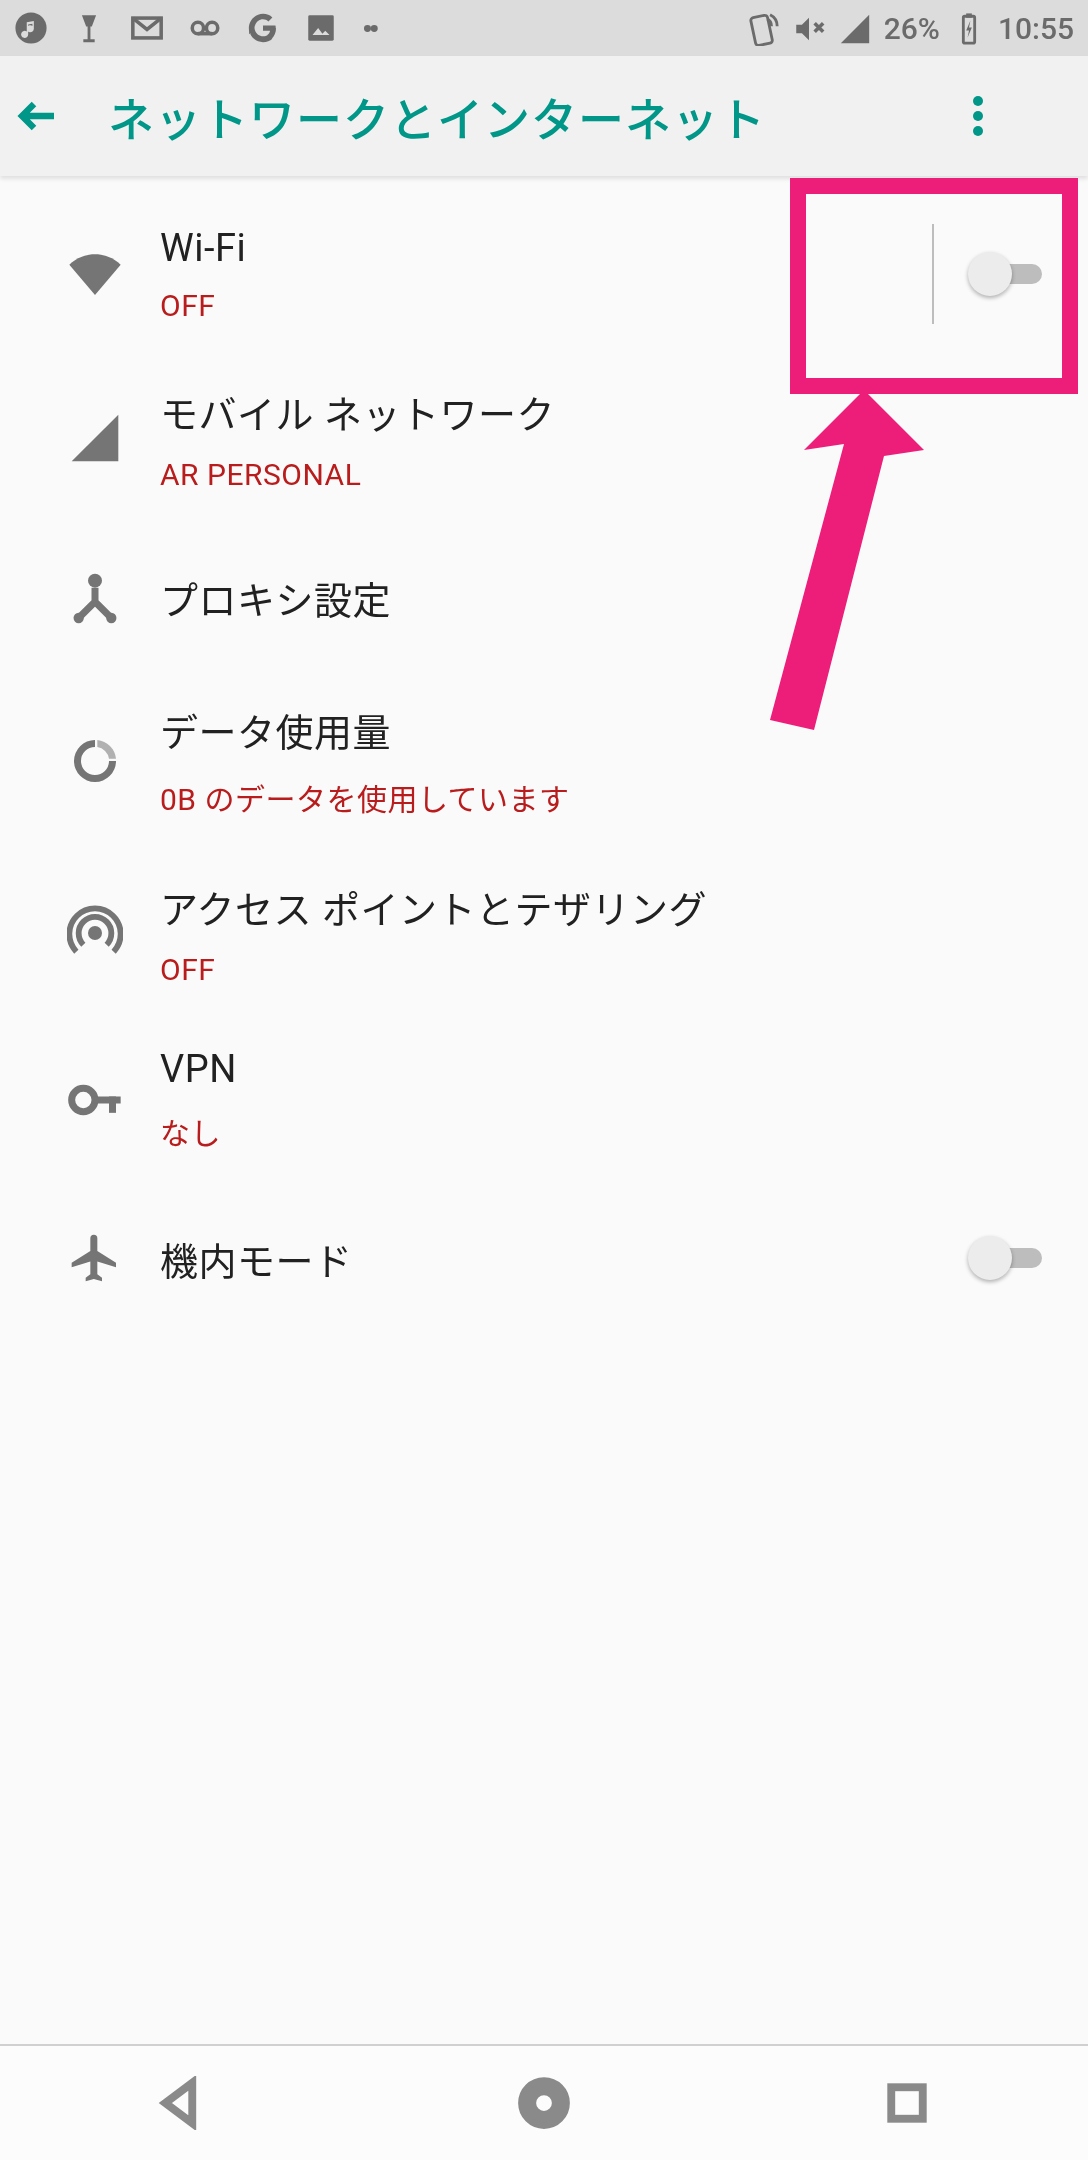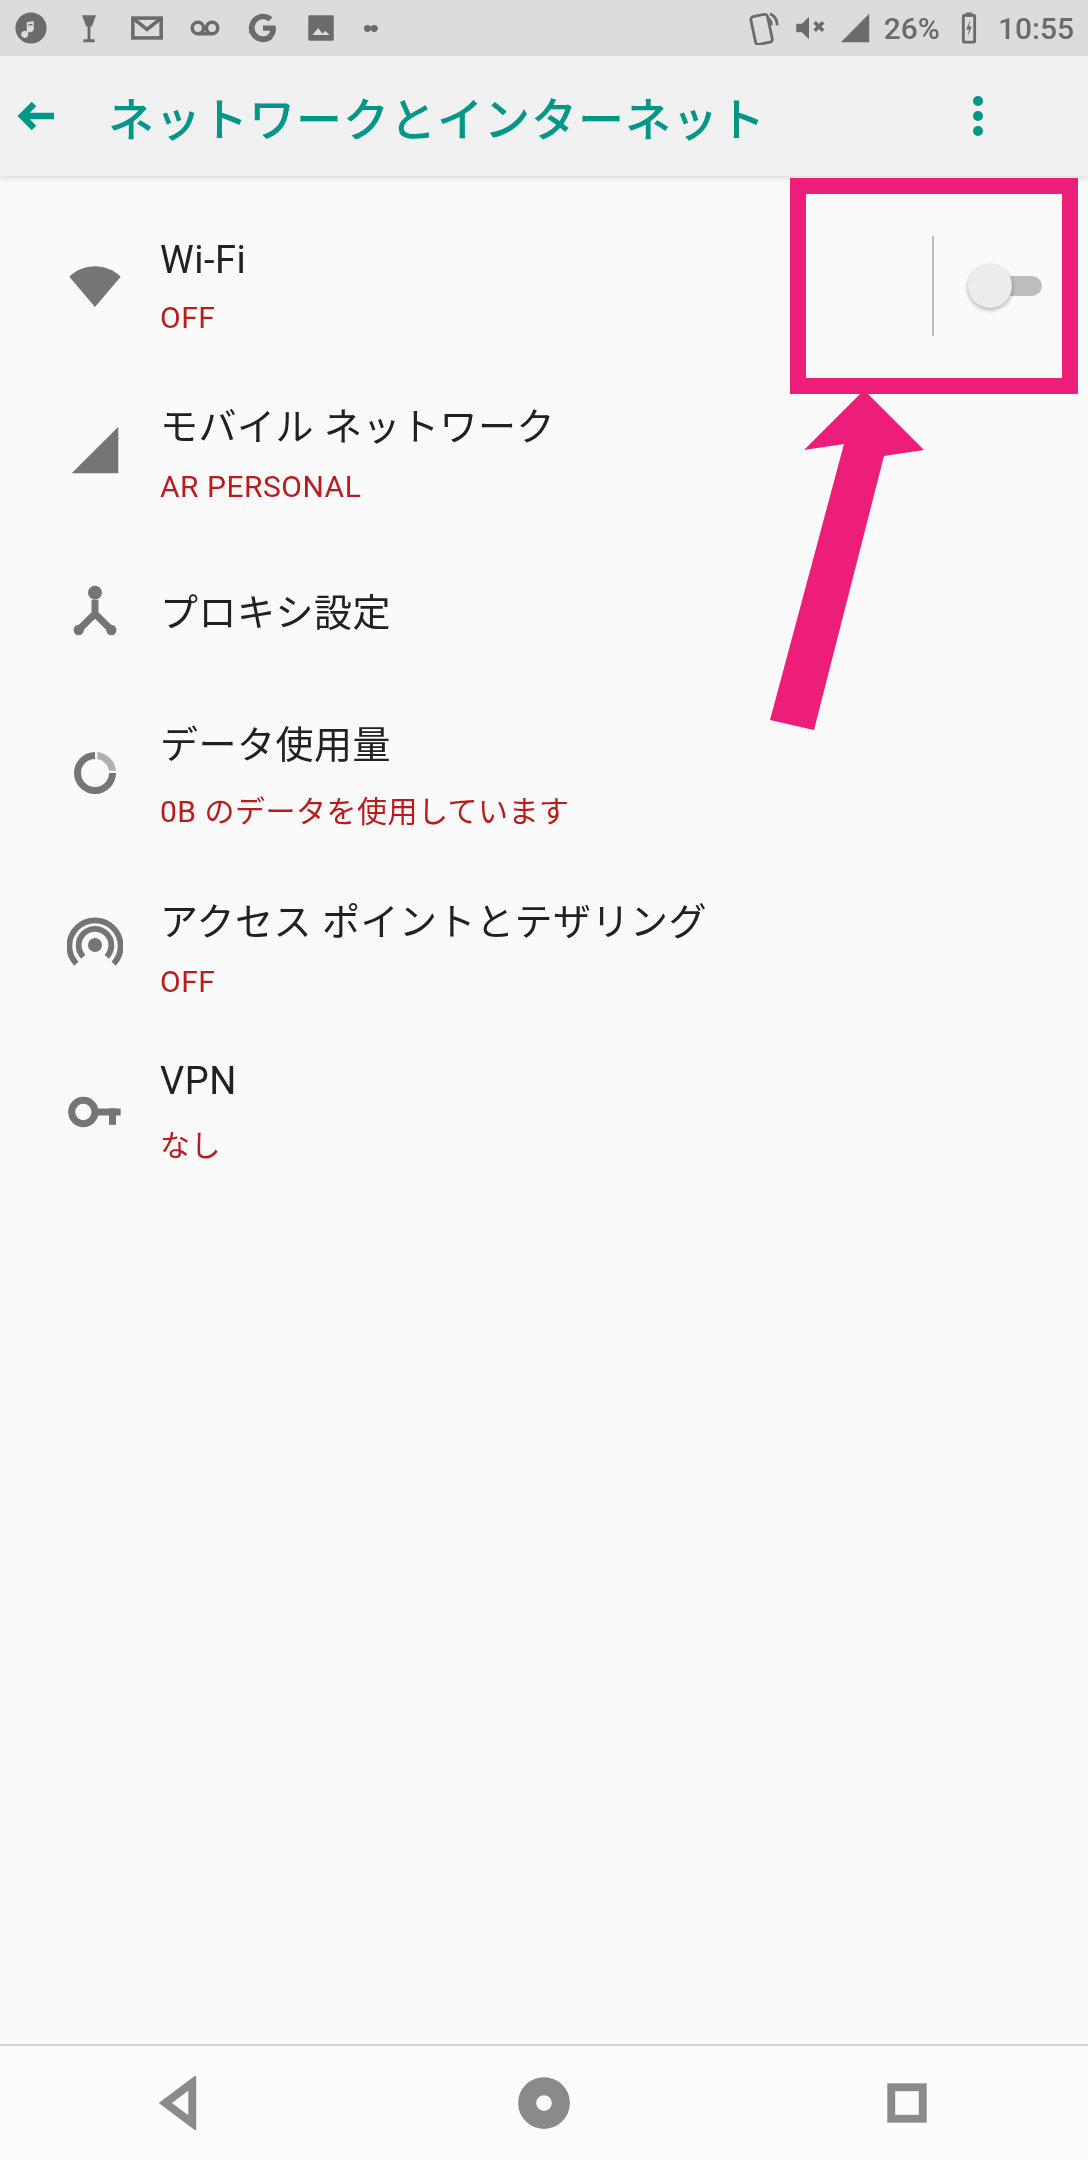--- a/index.html
+++ b/index.html
@@ -8,21 +8,21 @@
   
   .status-bar {
     height: 56px;
     background: #dcdcdc;
     display: flex;
     align-items: center;
     padding: 0 14px;
     color: #6b6b6b;
   }
   .status-left { display: flex; align-items: center; gap: 24px; }
-  .status-right { margin-left: auto; display: flex; align-items: center; gap: 12px; font-size: 30px; font-weight: 500; }
+  .status-right { margin-left: auto; display: flex; align-items: flex-end; gap: 12px; font-size: 30px; font-weight: 500; }
   .sb-icon { width: 34px; height: 34px; display: inline-flex; align-items: center; justify-content: center; }
   .sb-icon svg { width: 100%; height: 100%; fill: #6b6b6b; }
   .dots-two { letter-spacing: -4px; font-weight: 700; font-size: 30px; color:#6b6b6b;}
   .battery-pct { font-size:30px; }
   .clock { font-size:30px; }
 
   
   .app-bar {
     height: 120px;
     background: #f1f1f1;
@@ -43,21 +43,21 @@
     white-space: nowrap;
     overflow: hidden;
     text-overflow: ellipsis;
     letter-spacing: 1px;
     max-width: 820px;
   }
   .app-bar .overflow { width: 60px; height:60px; display:flex; align-items:center; justify-content:center; margin-left: 20px;}
   .app-bar .overflow svg { width: 10px; height: 42px; fill:#009688; }
 
   
-  .content { background:#fafafa; padding-top: 30px; }
+  .content { background:#fafafa; padding-top: 18px; }
 
   .row {
     display:flex;
     align-items:center;
     min-height: 150px;
     padding: 30px 30px 30px 30px;
     position: relative;
   }
   .row .icon {
     width: 130px;
@@ -293,20 +293,36 @@
           <rect x="11" y="10.5" width="12" height="3" fill="#757575"></rect>
           <rect x="18" y="10.5" width="3" height="7" fill="#757575"></rect>
         </svg>
     </div>
     <div class="texts">
       <div class="title-line">VPN</div>
       <div class="sub-line">なし</div>
     </div>
   </div>
 
+  <div class="row">
+    <div class="icon">
+      <svg viewBox="0 0 24 24">
+          <path d="M21 16v-2l-8-5V3.5a1.5 1.5 0 0 0-3 0V9l-8 5v2l8-2.5V19l-2 1.5V22l3.5-1 3.5 1v-1.5L13 19v-5.5l8 2.5z"></path>
+        </svg>
+    </div>
+    <div class="texts">
+      <div class="title-line">機内モード</div>
+    </div>
+    <div class="tail">
+      <div class="switch">
+        <div class="track"></div>
+          <div class="thumb"></div>
+      </div>
+    </div>
+  </div>
 
 </div>
 
 <div class="highlight-box"></div>
 <svg class="arrow" viewBox="0 0 180 360">
   <defs></defs>
   <polygon points="120,0 180,60 140,66 70,340 26,330 100,54 60,60" fill="#ed1e79"></polygon>
 </svg>
 
 <div class="nav-bar">

